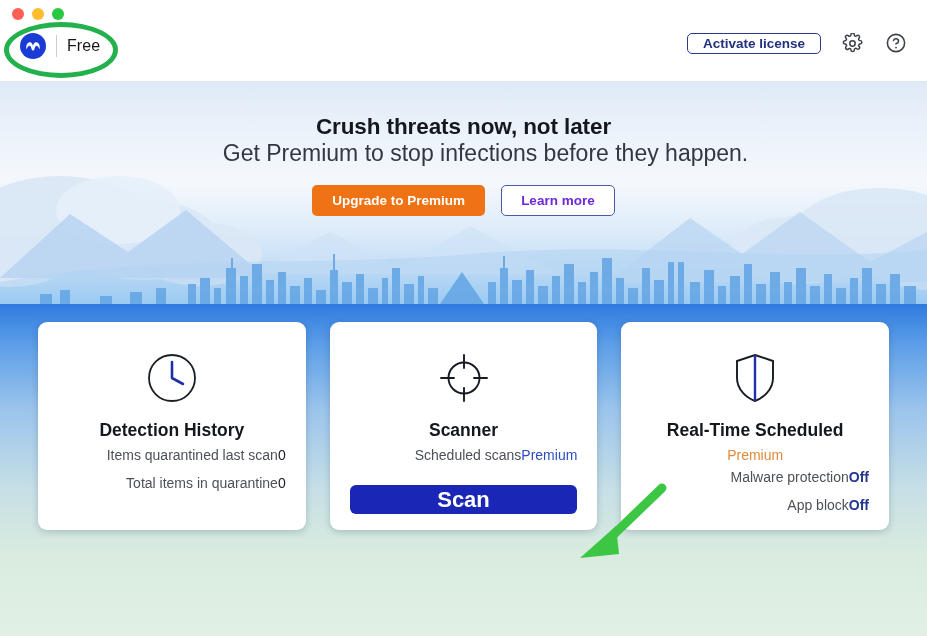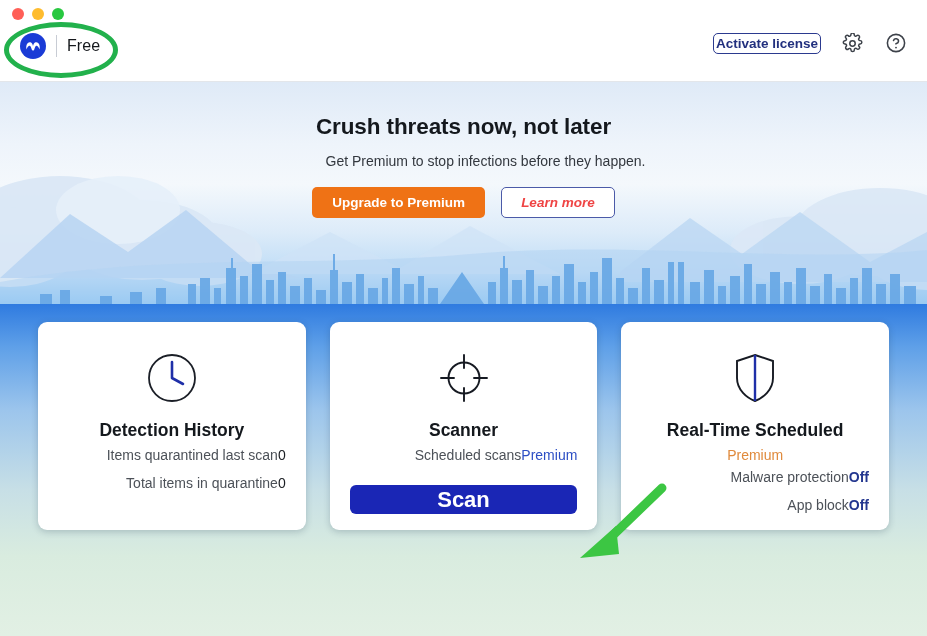--- a/index.html
+++ b/index.html
@@ -48,21 +48,21 @@
   }
   .brand-text {
     font-size: 16px; color: #15181c; letter-spacing: .1px;
   }
 
   .tb-right {
     position: absolute; right: 18px; top: 30px;
     display: flex; align-items: center; gap: 18px;
   }
   .btn-activate {
-    height: 21px; padding: 0 2px;
+    height: 21px; padding: 0 15px;
     border: 1px solid #2b3a8f; border-radius: 5px;
     background: #ffffff; color: #22307e;
     font-size: 13.5px; font-weight: bold;
     font-family: "Liberation Sans", sans-serif;
     display: flex; align-items: center; cursor: pointer;
   }
   .icon-btn {
     width: 26px; height: 26px; display: flex;
     align-items: center; justify-content: center;
     cursor: pointer; color: #3c4149;
@@ -78,39 +78,39 @@
   .hero svg { position: absolute; inset: 0; display: block; }
   .hero-content {
     position: absolute; left: 0; right: 0; top: 32px;
     text-align: center; z-index: 3;
   }
   .hero-title {
     font-size: 22.5px; font-weight: bold; color: #14181d;
     letter-spacing: -0.1px;
   }
   .hero-sub {
-    margin-top: 13px; font-size: 14px; color: #33383f; padding-left: 44px;
+    margin-top: 0; font-size: 23px; color: #33383f; padding-left: 44px;
   }
   .hero-btns {
     margin-top: 18px; display: flex; justify-content: center; gap: 16px;
   }
   .btn-upgrade {
     height: 31px; padding: 0 20px; border: none; border-radius: 5px;
     background: #ef7215; color: #ffffff;
     font-size: 13.5px; font-weight: bold;
     font-family: "Liberation Sans", sans-serif;
     display: flex; align-items: center; cursor: pointer;
   }
   .btn-learn {
     height: 31px; padding: 0 19px;
     border: 1px solid #4b5aa8; border-radius: 5px;
-    background: #ffffff; color: #ef4444;
+    background: #ffffff; color: #6d28d9;
     font-size: 13.5px; font-weight: bold;
     font-family: "Liberation Sans", sans-serif;
-    display: flex; align-items: center; cursor: pointer; font-style: italic;
+    display: flex; align-items: center; cursor: pointer;
   }
 
   
   .body-bg {
     position: absolute; top: 304px; left: 0;
     width: 927px; height: 332px;
     background: linear-gradient(180deg,#2f7be0 0%, #5fa0e8 13%, #9cc5ec 32%, #c7dfe6 56%, #d9ecdf 76%, #e2f0e4 100%);
   }
 
   .cards {

